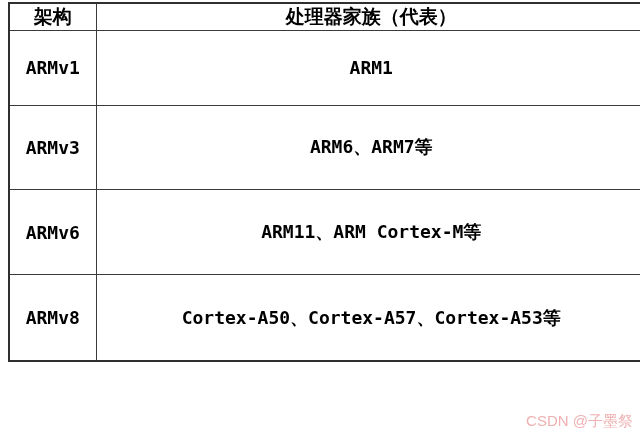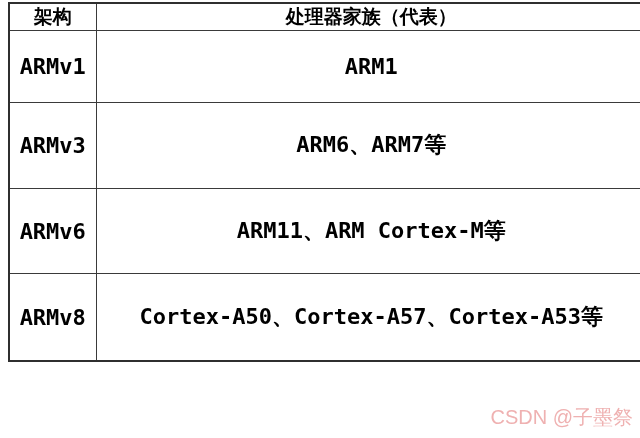--- a/index.html
+++ b/index.html
@@ -24,37 +24,37 @@
     table-layout: fixed;
     border: 2px solid #2f2f2f;
   }
   table.arm-table th,
   table.arm-table td {
     border: 1px solid #3a3a3a;
     text-align: center;
     vertical-align: middle;
     color: #000000;
     font-weight: bold;
-    font-size: 22px;
+    font-size: 18px;
     padding: 0;
     white-space: nowrap;
     overflow: hidden;
   }
   table.arm-table th {
     font-size: 19px;
     font-family: "DejaVu Sans", "Liberation Sans", sans-serif;
   }
   col.arch-col { width: 87px; }
   col.family-col { width: 551px; }
   .watermark {
     position: absolute;
     right: 7px;
     bottom: 7px;
     font-family: "Liberation Sans", "DejaVu Sans", sans-serif;
-    font-size: 20px;
+    font-size: 15px;
     font-weight: normal;
     pointer-events: none;
     z-index: 2;
   }
 </style>
 </head>
 <body>
 
 <table class="arm-table">
   <colgroup>

